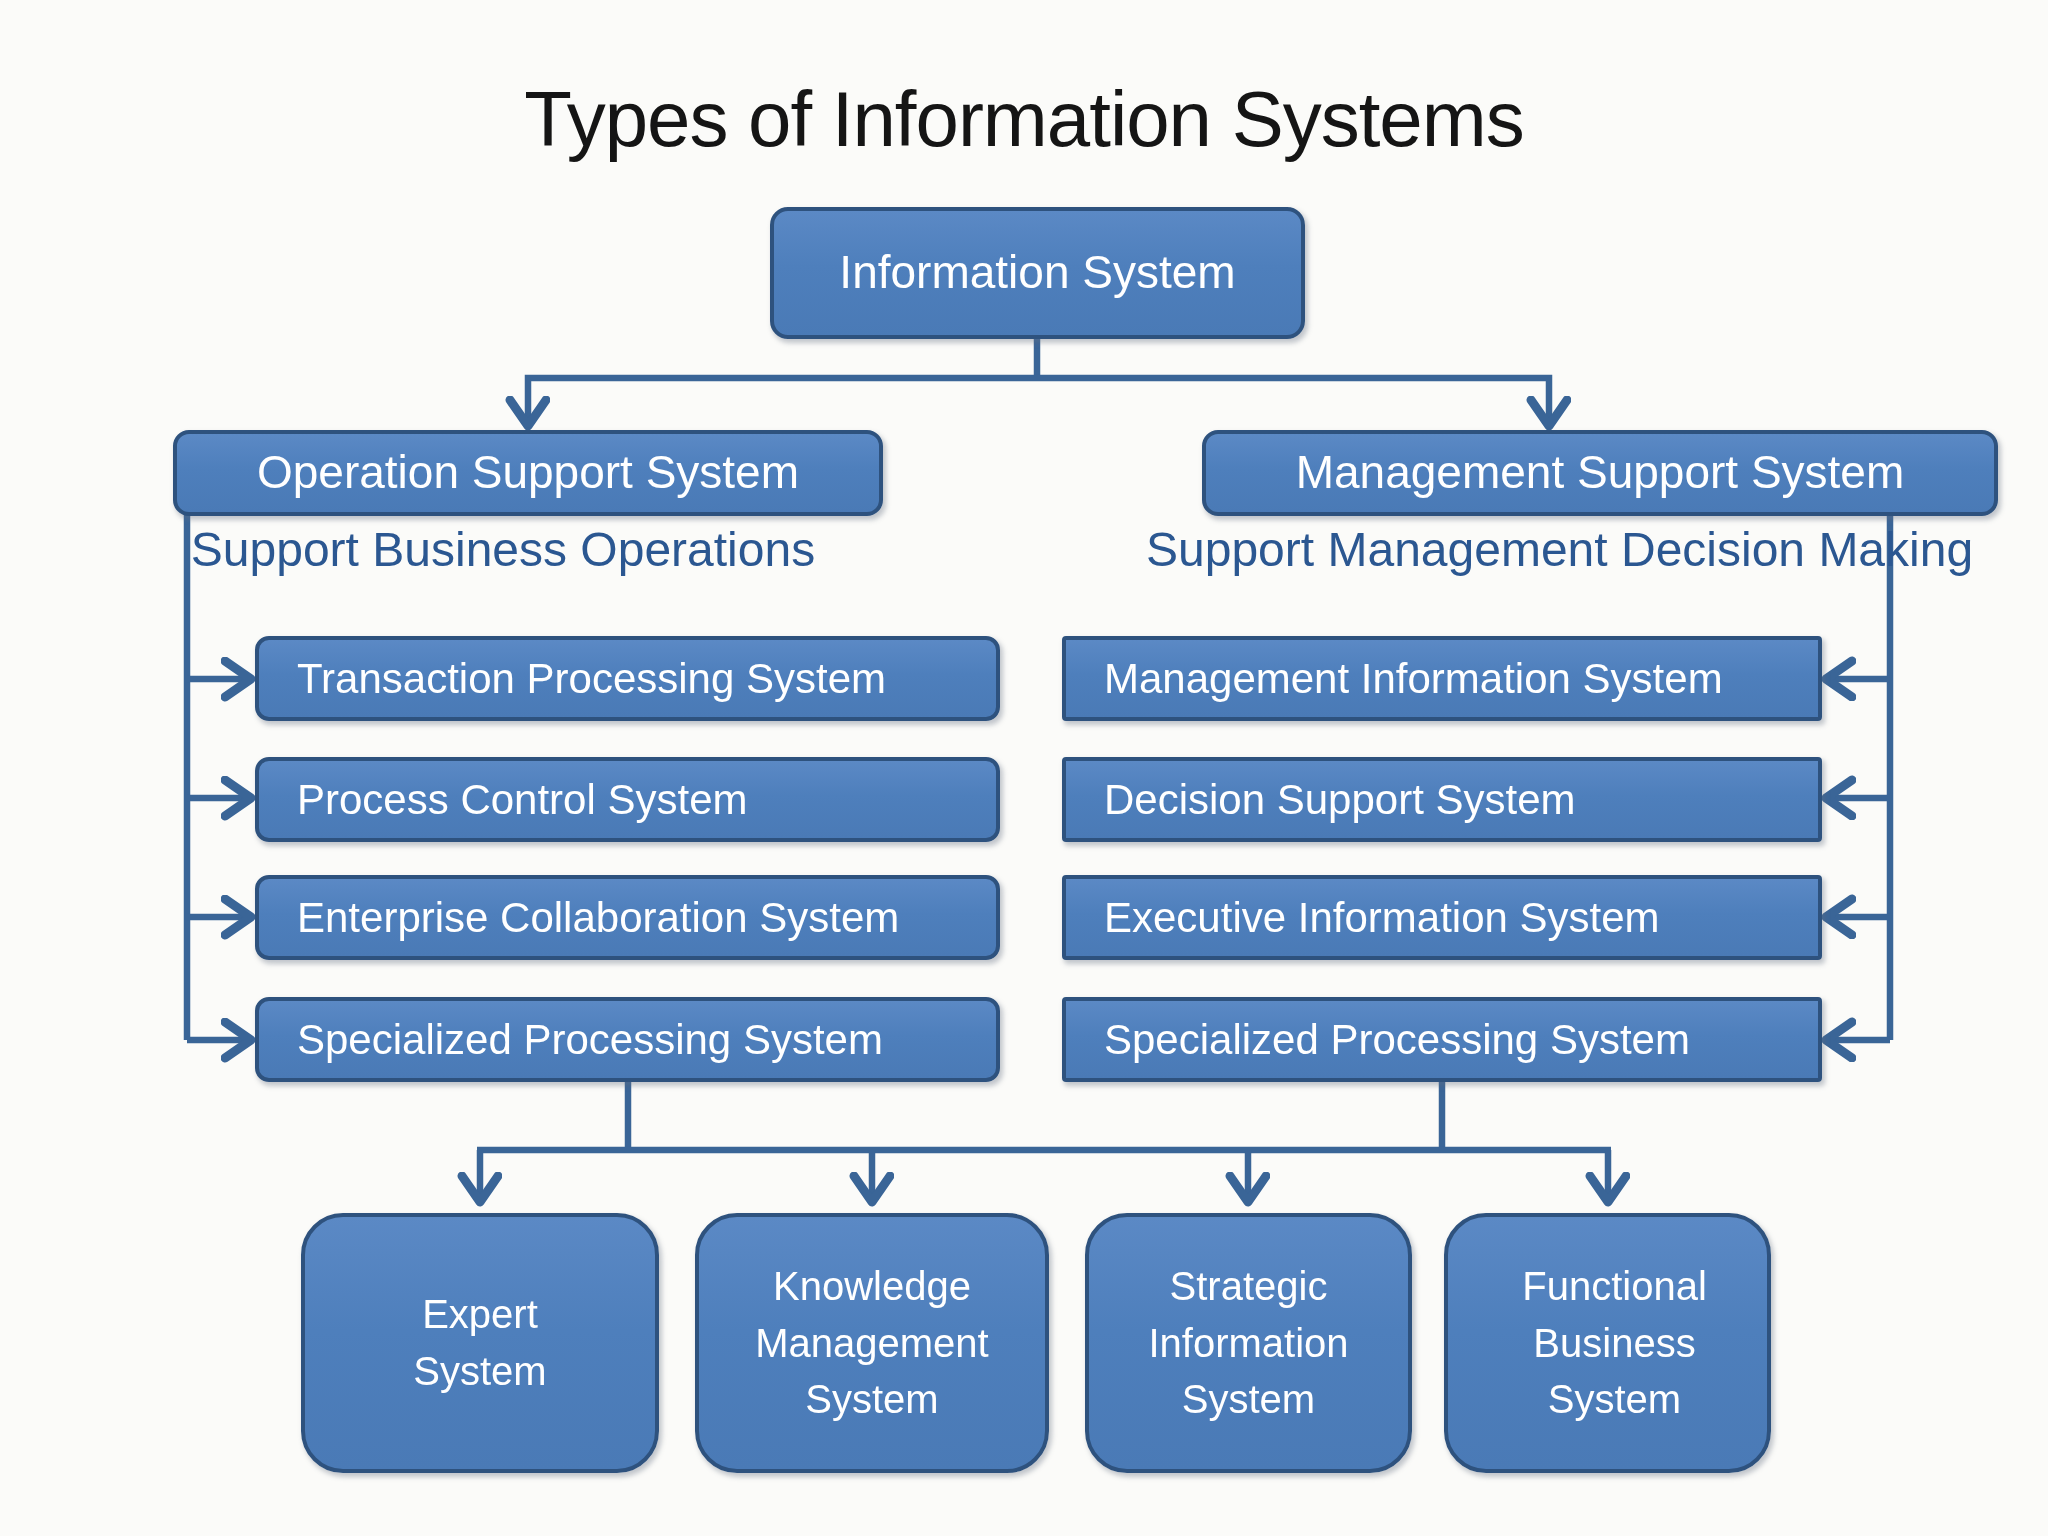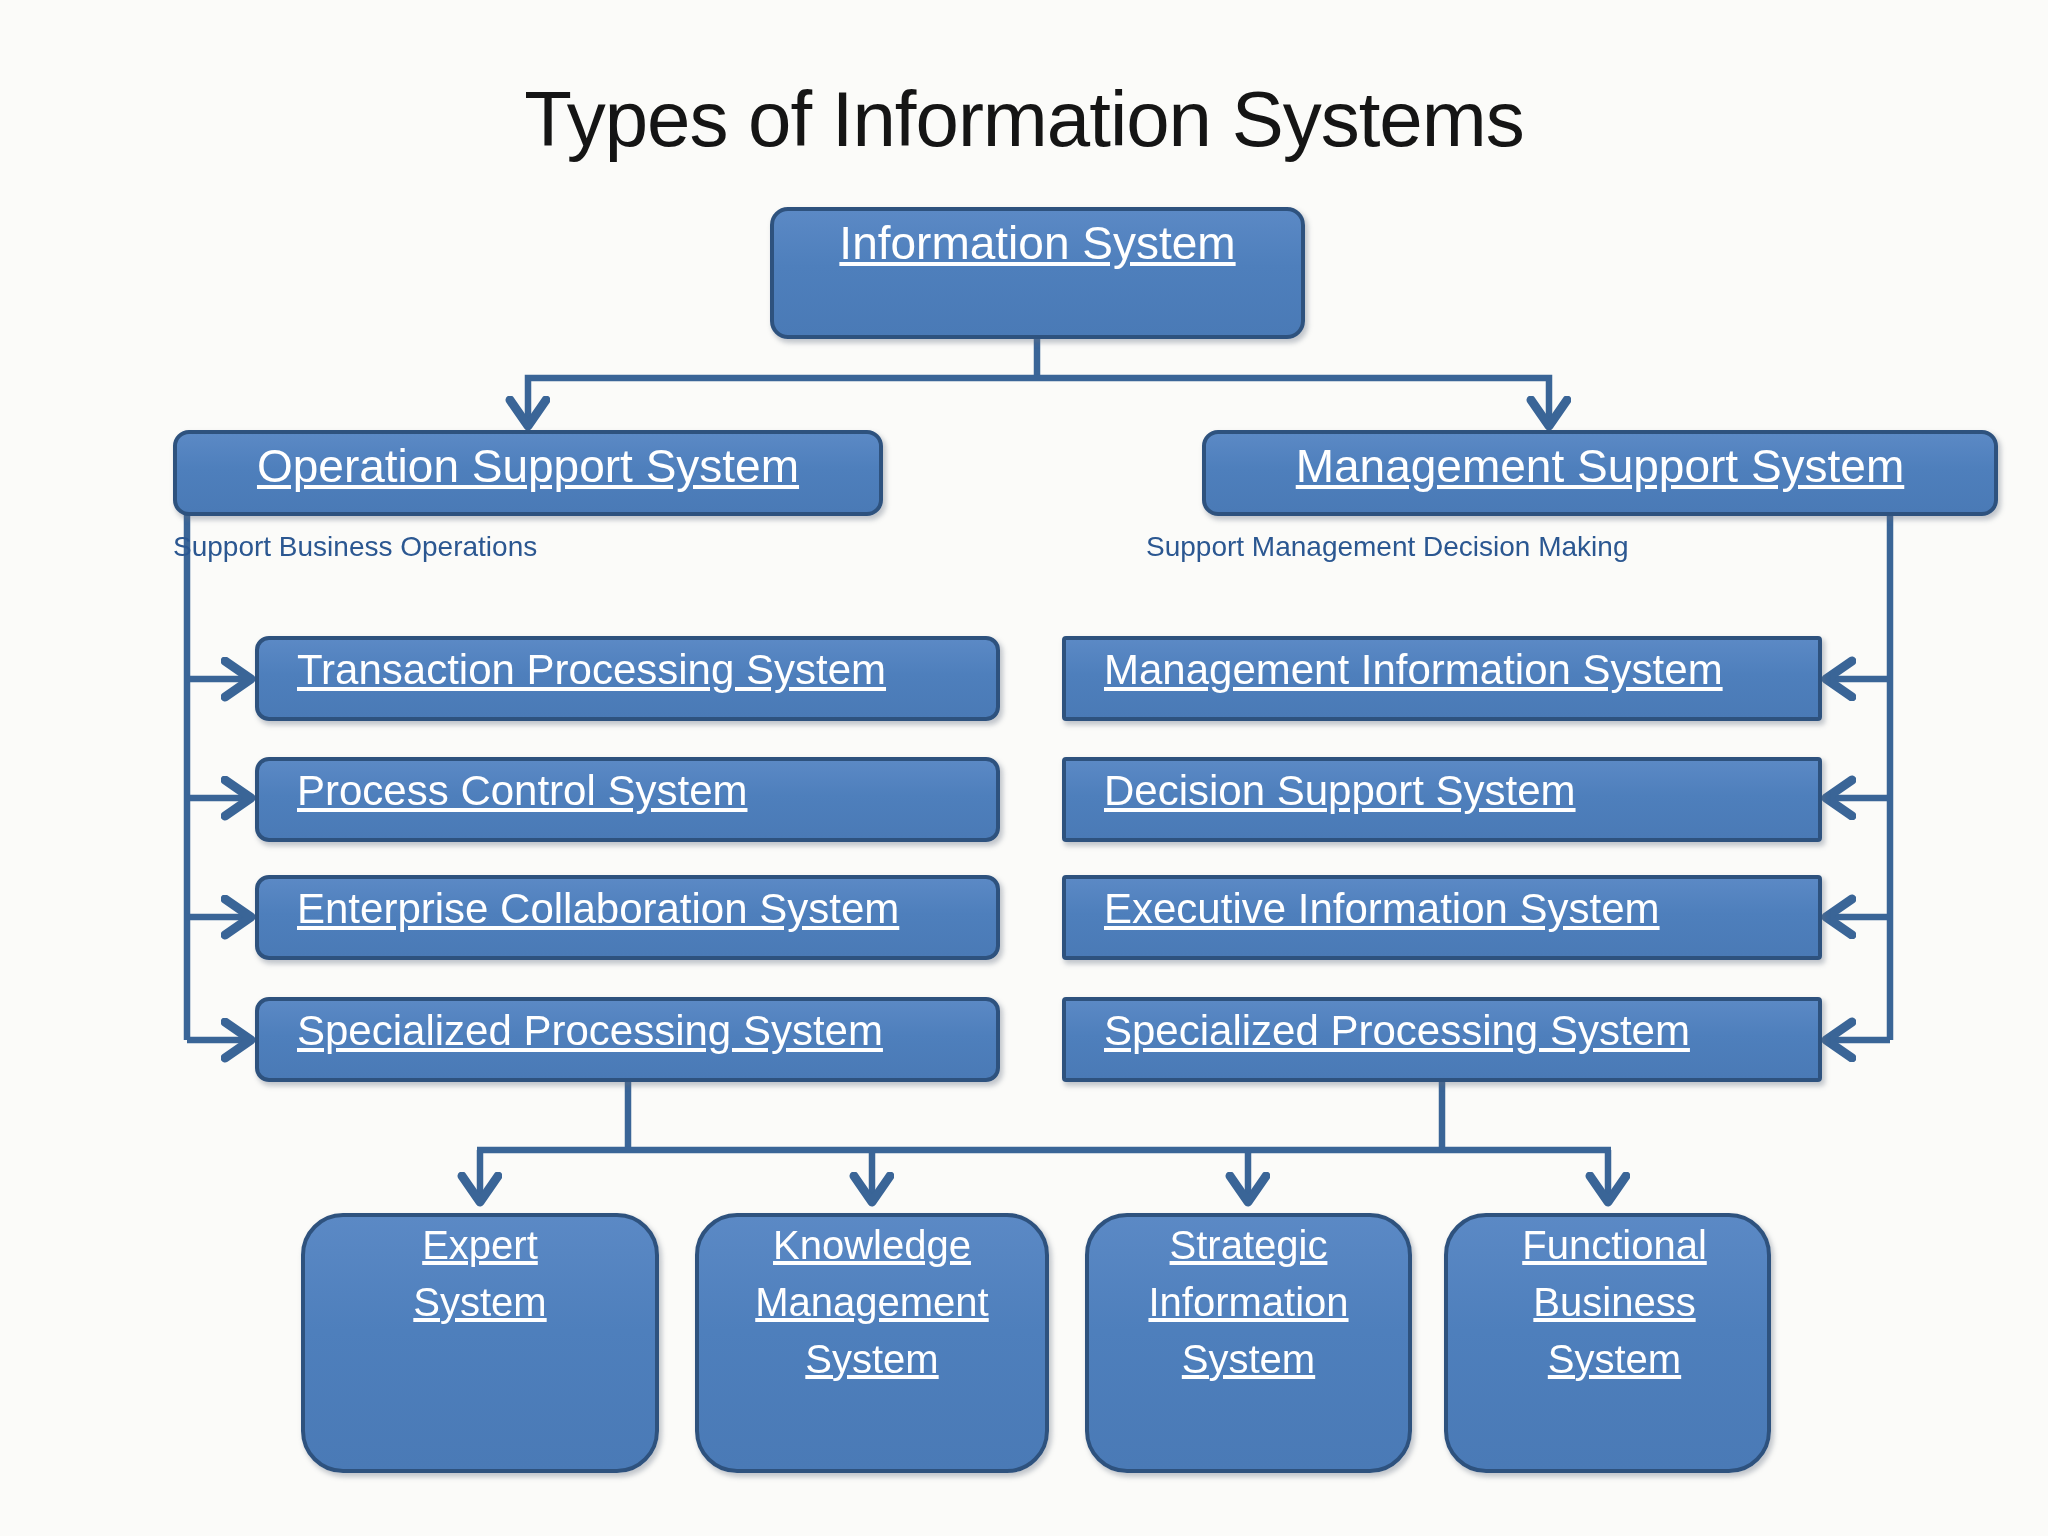--- a/index.html
+++ b/index.html
@@ -23,34 +23,33 @@
   svg.connectors{position:absolute; top:0; left:0;}
   .ln{stroke:var(--connector); stroke-width:6.5; fill:none;}
   .arwpath{stroke:var(--connector); stroke-width:9; fill:none;
            stroke-linecap:round; stroke-linejoin:round;}
   .box{
     position:absolute;
     background:linear-gradient(180deg,#5b89c5 0%,#4e7fbc 45%,var(--box-fill-dark) 100%);
     border:4px solid var(--box-border);
     border-radius:16px;
     color:var(--box-text);
-    display:flex; justify-content:center;
+    display:flex; align-items:center; justify-content:center;
     box-shadow:2.5px 3.5px 5px rgba(100,110,130,.38);
     font-size:44px;
-    text-decoration:underline;
   }
   .box .lbl{white-space:pre-line; text-align:center; line-height:1.42;}
   
   .n-info{left:770px; top:207px; width:535px; height:132px; border-radius:18px; font-size:46px;}
   
   .n-op{left:173px; top:430px; width:710px; height:86px; font-size:46px;}
   .n-mg{left:1202px; top:430px; width:796px; height:86px; font-size:46px;}
   .subtitle{
     position:absolute; top:522px; color:var(--subtitle-text);
-    font-size:28px; white-space:nowrap;margin-top:9px;
+    font-size:48px; text-align:center; white-space:nowrap;
   }
   .sub-op{left:173px; width:660px;}
   .sub-mg{left:1146px; width:760px;}
   
   .rowL{left:255px; width:745px; height:85px; justify-content:flex-start; padding-left:38px; border-radius:14px; font-size:42px;}
   .rowR{left:1062px; width:760px; height:85px; justify-content:flex-start; padding-left:38px; border-radius:4px; font-size:42px;}
   .r1{top:636px;} .r2{top:757px;} .r3{top:875px;} .r4{top:997px;}
   
   .bnode{top:1213px; height:260px; border-radius:42px; font-size:40px;}
   .n-expert{left:301px; width:358px;}

